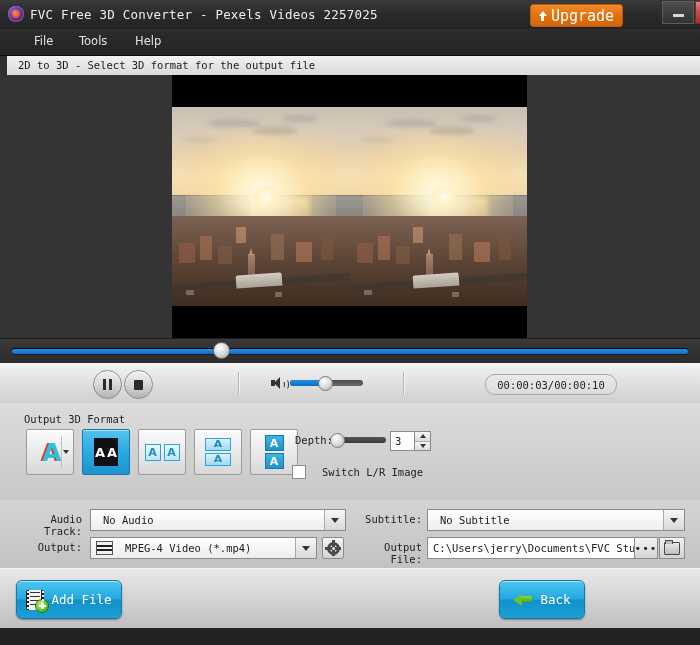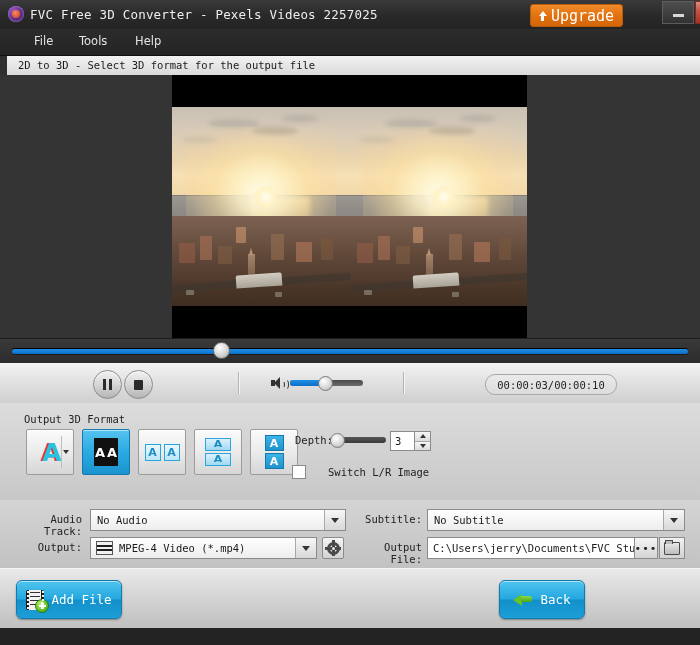--- a/index.html
+++ b/index.html
@@ -247,28 +247,28 @@
   .spin{
     position:absolute;left:390px;top:28px;width:24px;height:18px;
     background:#fff;border:1px solid #8b8b8b;border-right:none;
     display:flex;align-items:center;padding-left:4px;color:#222;font-size:10.5px;
   }
   .spin-btns{position:absolute;left:414px;top:28px;width:15px;height:18px;border:1px solid #8b8b8b;display:flex;flex-direction:column;}
   .spin-b{flex:1;background:linear-gradient(to bottom,#f6f6f6,#dcdcdc);display:flex;align-items:center;justify-content:center;cursor:pointer;}
   .spin-b+.spin-b{border-top:1px solid #a9a9a9;}
   .tri-up{width:0;height:0;border-left:3.5px solid transparent;border-right:3.5px solid transparent;border-bottom:4px solid #333;}
   .tri-dn{width:0;height:0;border-left:3.5px solid transparent;border-right:3.5px solid transparent;border-top:4px solid #333;}
-  .chk-row{position:absolute;left:292px;top:62px;display:flex;align-items:center;gap:22px;cursor:pointer;}
+  .chk-row{position:absolute;left:292px;top:62px;display:flex;align-items:center;gap:16px;cursor:pointer;}
   .chkbox{width:12px;height:12px;background:#fff;border:1px solid #8b8b8b;}
   .chk-lbl{color:#222;font-size:10.5px;}
   .combo{
     position:absolute;background:linear-gradient(to bottom,#ffffff,#ededed);
     border:1px solid #8b8b8b;display:flex;align-items:center;cursor:pointer;
   }
-  .combo .cval{flex:1;padding-left:6px;color:#1a1a1a;font-size:10.5px;white-space:nowrap;overflow:hidden;}
+  .combo .cval{flex:1;padding-left:12px;color:#1a1a1a;font-size:10.5px;white-space:nowrap;overflow:hidden;}
   .combo .cbtn{
     width:20px;height:100%;border-left:1px solid #a9a9a9;
     background:linear-gradient(to bottom,#f7f7f7,#d8d8d8);
     display:flex;align-items:center;justify-content:center;
   }
   .cb-tri{width:0;height:0;border-left:4px solid transparent;border-right:4px solid transparent;border-top:5px solid #333;}
 
   
   .filerows{
     position:absolute;left:0;top:500px;width:700px;height:68px;

